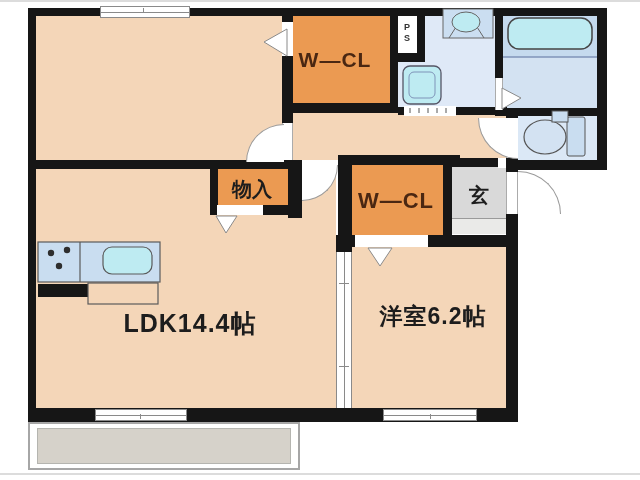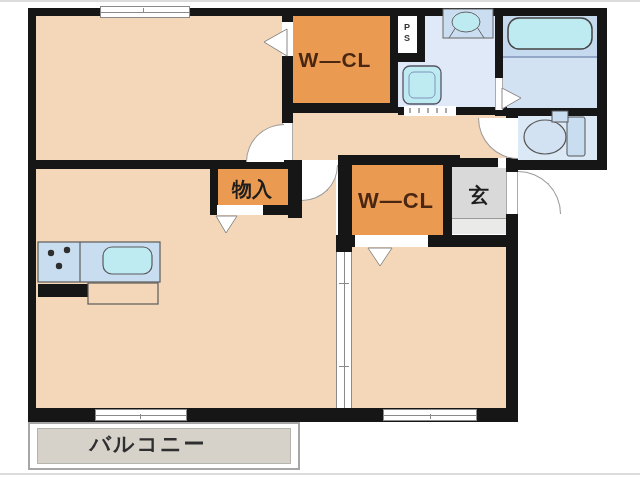--- a/index.html
+++ b/index.html
@@ -167,17 +167,18 @@
     </g>
     <rect x="103" y="247" width="49" height="27" rx="9" fill="var(--fixture-cyan,#BEEBF2)" stroke="#5a5a5a" stroke-width="1.2"></rect>
     <rect x="88" y="283" width="70" height="21" fill="var(--room-fill,#F4D6B8)" stroke="#5a5a5a" stroke-width="1.2"></rect>
   </svg>
 
   <div class="lbl lbl-closet" style="left:335px;top:60px;">W―CL</div>
   <div class="lbl lbl-ps" style="left:407px;top:33px;transform:translate(-50%,-50%);">PS</div>
   <div class="lbl lbl-small" style="left:252px;top:189px;">物入</div>
   <div class="lbl lbl-closet2" style="left:396px;top:201px;">W―CL</div>
   <div class="lbl lbl-small" style="left:479px;top:195px;">玄</div>
-  <div class="lbl lbl-balcony" style="left:148px;top:444px;">バルコニー</div>
+  <div class="lbl lbl-ldk" style="left:190px;top:323px;">LDK14.4帖</div>
+  <div class="lbl lbl-room2" style="left:433px;top:316px;">洋室6.2帖</div>
 
   <div class="edge" style="left:0;top:0;width:640px;height:2px;"></div>
   <div class="edge" style="left:0;top:473px;width:640px;height:2px;"></div>
 </div>
 
 </body></html>

